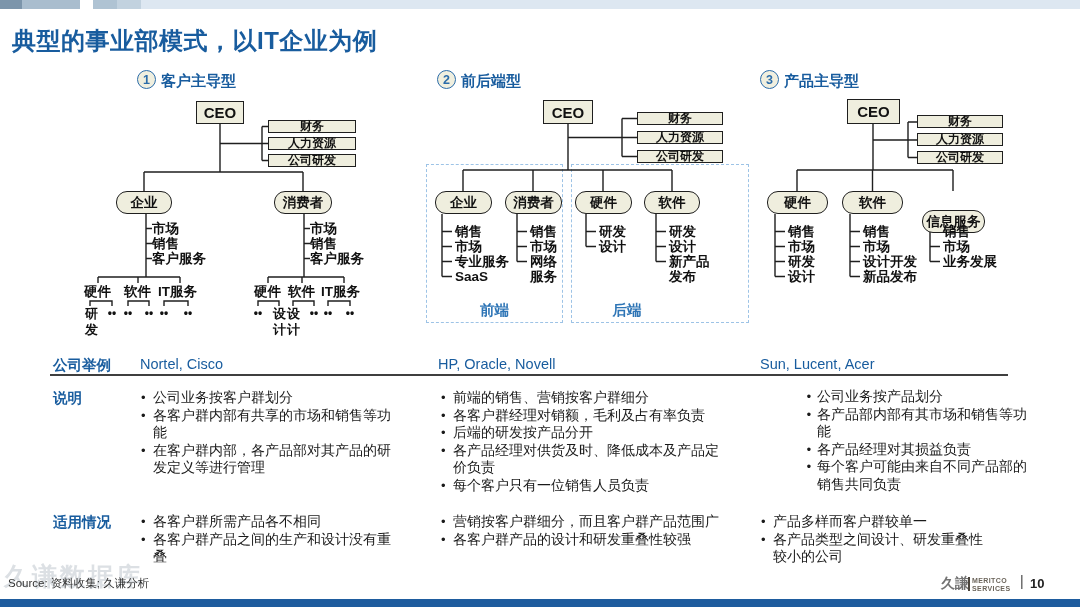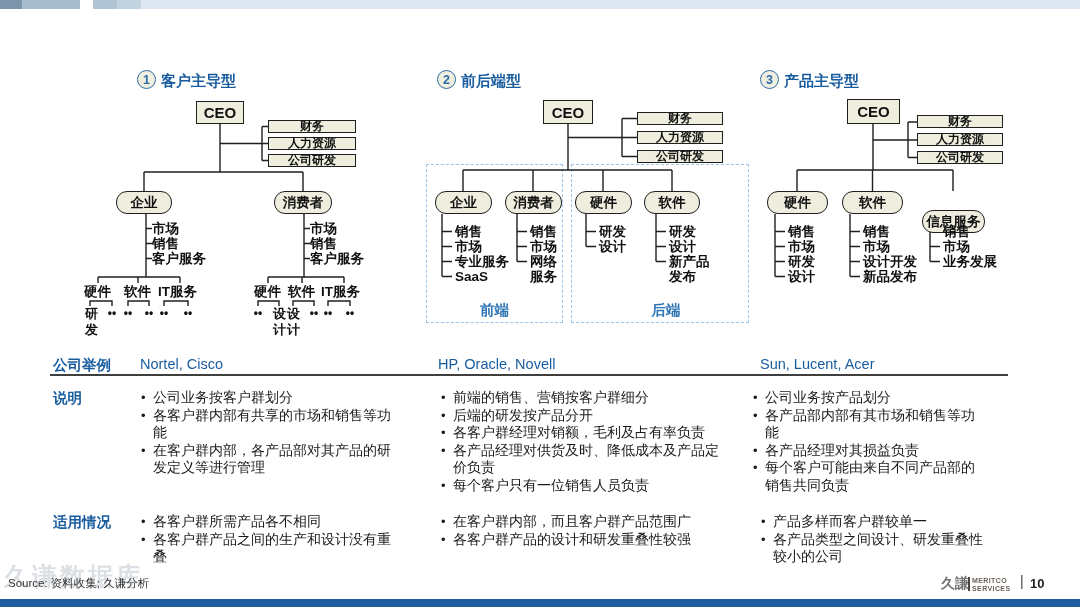--- a/index.html
+++ b/index.html
@@ -58,25 +58,26 @@
 <body>
 
 <div class="slide">
 
   <div class="seg" style="left:0;width:22px;background:#7C95AB;"></div>
   <div class="seg" style="left:22px;width:58px;background:#A9BDCE;"></div>
   <div class="seg" style="left:93px;width:24px;background:#AFC3D3;"></div>
   <div class="seg" style="left:117px;width:24px;background:#C2D2DF;"></div>
   <div class="seg" style="left:141px;width:939px;background:#DDE7F1;"></div>
 
+  <div class="title">典型的事业部模式，以IT企业为例</div>
 
   <div class="dashed" style="left:426px;top:164px;width:137px;height:159px;"></div>
   <div class="dashed" style="left:571px;top:164px;width:178px;height:159px;"></div>
   <div class="dlabel" style="left:426px;top:301px;width:137px;">前端</div>
-  <div class="dlabel" style="left:577px;top:301px;width:178px;font-family:Liberation Mono, monospace;">后端</div>
+  <div class="dlabel" style="left:538px;top:301px;width:178px;font-family:Liberation Mono, monospace;">后端</div>
 
   <svg class="lines" width="1080" height="607">
     <g>
       <path d="M220 124 V172 M220 143.5 H262 M262 126.5 V160.5 M262 126.5 H268 M262 143.5 H268 M262 160.5 H268
                M144 172 H303 M144 172 V191 M303 172 V191
                M146 214 V277 M146 228.5 H152 M146 243.5 H152 M146 258.5 H152
                M304 214 V277 M304 228.5 H310 M304 243.5 H310 M304 258.5 H310
                M98 277 H180 M98 277 V283 M138 277 V283 M180 277 V283
                M268 277 H344 M268 277 V283 M302 277 V283 M344 277 V283
                M90 306 V301 H112 V306 M128 306 V301 H149 V306 M164 306 V301 H188 V306
@@ -205,39 +206,39 @@
   <div class="rule" style="left:50px;top:374px;width:958px;height:2px;"></div>
 
   <div class="rowlabel" style="left:53px;top:389px;">说明</div>
   <div class="col" style="left:140px;top:389px;width:253px;">
     <div class="li">公司业务按客户群划分</div>
     <div class="li">各客户群内部有共享的市场和销售等功能</div>
     <div class="li">在客户群内部，各产品部对其产品的研发定义等进行管理</div>
   </div>
   <div class="col" style="left:440px;top:389px;width:288px;">
     <div class="li">前端的销售、营销按客户群细分</div>
+    <div class="li">各客户群经理对销额，毛利及占有率负责</div>
     <div class="li">后端的研发按产品分开</div>
-    <div class="li">各客户群经理对销额，毛利及占有率负责</div>
     <div class="li">各产品经理对供货及时、降低成本及产品定价负责</div>
     <div class="li">每个客户只有一位销售人员负责</div>
   </div>
-  <div class="col" style="left:752px;top:389px;width:225px;">
+  <div class="col" style="left:804px;top:389px;width:225px;font-family:Liberation Mono, monospace;">
     <div class="li">公司业务按产品划分</div>
     <div class="li">各产品部内部有其市场和销售等功能</div>
     <div class="li">各产品经理对其损益负责</div>
     <div class="li">每个客户可能由来自不同产品部的销售共同负责</div>
   </div>
 
   <div class="rowlabel" style="left:53px;top:513px;">适用情况</div>
   <div class="col" style="left:140px;top:513px;width:253px;">
     <div class="li">各客户群所需产品各不相同</div>
     <div class="li">各客户群产品之间的生产和设计没有重叠</div>
   </div>
   <div class="col" style="left:440px;top:513px;width:288px;">
-    <div class="li">在客户群内部，而且客户群产品范围广</div>
+    <div class="li">营销按客户群细分，而且客户群产品范围广</div>
     <div class="li">各客户群产品的设计和研发重叠性较强</div>
   </div>
   <div class="col" style="left:760px;top:513px;width:225px;">
     <div class="li">产品多样而客户群较单一</div>
     <div class="li">各产品类型之间设计、研发重叠性较小的公司</div>
   </div>
 
   <div class="watermark">久谦数据库</div>
   <div class="source">Source: 资料收集; 久谦分析</div>
   <div class="logo-cn">久謙</div>

